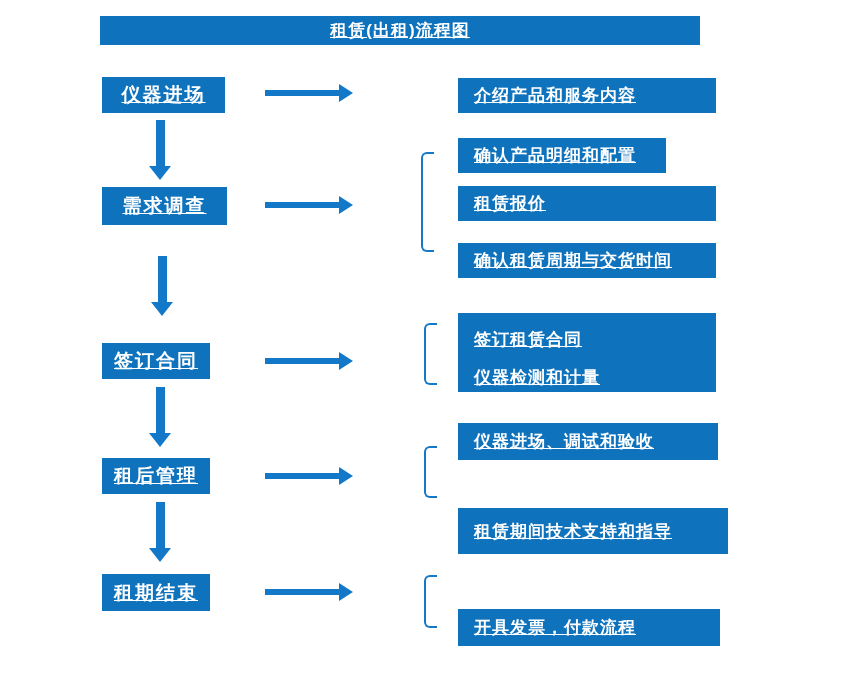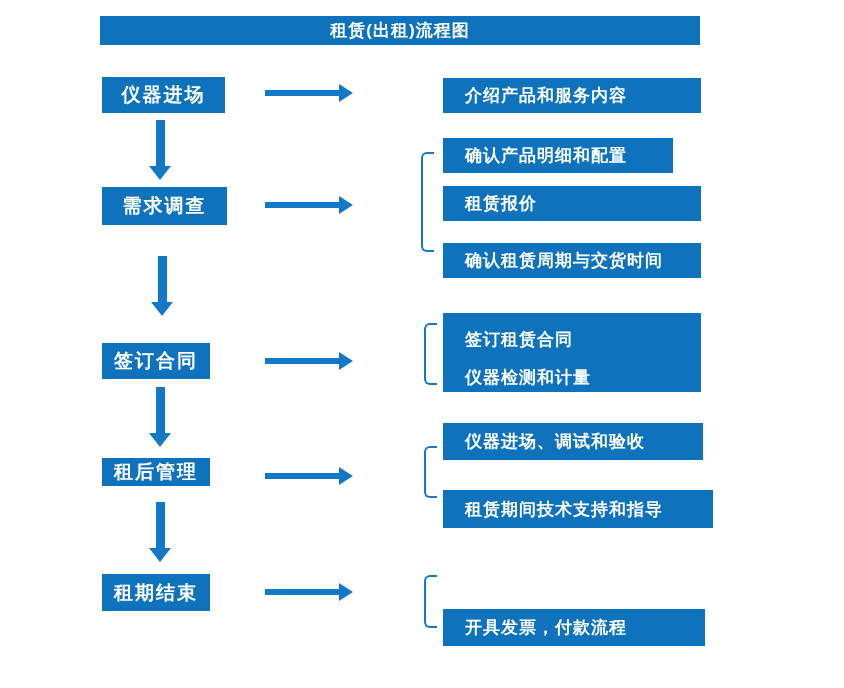--- a/index.html
+++ b/index.html
@@ -1,21 +1,21 @@
 <!DOCTYPE html>
 <html style="--blue: #0e72bc; --arrow: #1478c8; --bg: #ffffff; --txt: #ffffff;"><head>
 <meta charset="utf-8">
 <style>
   :root {
     --blue: #0e72bc;
     --arrow: #1478c8;
     --bg: #ffffff;
     --txt: #ffffff;
   }
-  * { margin: 0; padding: 0; box-sizing: border-box; }
+  * { margin: 0; padding: 0; box-sizing: border-box; text-decoration: underline; }
   html, body { background: var(--bg); }
   body { font-family: "Liberation Sans", sans-serif; }
 
   .canvas {
     position: relative;
     width: 844px;
     height: 688px;
     background: var(--bg);
     overflow: hidden;
   }
@@ -43,22 +43,23 @@
     align-items: center;
   }
   .step {
     justify-content: center;
     font-size: 19px;
     letter-spacing: 2px;
   }
   .detail {
     font-size: 17px;
     letter-spacing: 1px;
-    padding-left: 22px;
+    padding-left: 16px;
     justify-content: flex-start;
+    margin-left: 15px;
   }
 
   
   .arrow-right {
     position: absolute;
     height: 6px;
     background: var(--arrow);
   }
   .arrow-right::after {
     content: '';
@@ -103,46 +104,46 @@
 
 <div class="canvas">
 
   <div class="title-bar">
     <span>租赁(出租)流程图</span>
   </div>
 
   <div class="box step" style="left:102px;top:77px;width:123px;height:36px">仪器进场</div>
   <div class="box step" style="left:102px;top:343px;width:108px;height:36px">签订合同</div>
   <div class="box step" style="left:102px;top:187px;width:125px;height:38px">需求调查</div>
-  <div class="box step" style="left:102px;top:458px;width:108px;height:28px">租后管理</div>
+  <div class="box step" style="left:102px;top:458px;width:108px;height:36px">租后管理</div>
   <div class="box step" style="left:102px;top:574px;width:108px;height:37px">租期结束</div>
 
   <div class="arrow-down" style="left:156px;top:120px;height:46px"></div>
   <div class="arrow-down" style="left:158px;top:256px;height:46px"></div>
   <div class="arrow-down" style="left:156px;top:387px;height:46px"></div>
   <div class="arrow-down" style="left:156px;top:502px;height:46px"></div>
 
   <div class="arrow-right" style="left:265px;top:90px;width:74px"></div>
   <div class="arrow-right" style="left:265px;top:202px;width:74px"></div>
   <div class="arrow-right" style="left:265px;top:358px;width:74px"></div>
   <div class="arrow-right" style="left:265px;top:473px;width:74px"></div>
   <div class="arrow-right" style="left:265px;top:589px;width:74px"></div>
 
   <div class="bracket" style="left:421px;top:152px;height:100px"></div>
   <div class="bracket" style="left:424px;top:323px;height:62px"></div>
   <div class="bracket" style="left:424px;top:446px;height:52px"></div>
   <div class="bracket" style="left:424px;top:575px;height:53px"></div>
 
   <div class="box detail" style="left:443px;top:78px;width:258px;height:35px">介绍产品和服务内容</div>
 
-  <div class="box detail" style="left:443px;top:138px;width:230px;height:35px">确认产品明细和配置</div>
+  <div class="box detail" style="left:443px;top:138px;width:208px;height:35px">确认产品明细和配置</div>
   <div class="box detail" style="left:443px;top:186px;width:258px;height:35px">租赁报价</div>
   <div class="box detail" style="left:443px;top:243px;width:258px;height:35px">确认租赁周期与交货时间</div>
 
   <div class="box detail" style="left:443px;top:313px;width:258px;height:52px">签订租赁合同</div>
   <div class="box detail" style="left:443px;top:363px;width:258px;height:29px">仪器检测和计量</div>
 
   <div class="box detail" style="left:443px;top:423px;width:260px;height:37px">仪器进场、调试和验收</div>
-  <div class="box detail" style="left:443px;top:490px;width:270px;height:38px">租赁期间技术支持和指导</div>
+  <div class="box detail" style="left:443px;top:508px;width:270px;height:46px">租赁期间技术支持和指导</div>
 
   <div class="box detail" style="left:443px;top:609px;width:262px;height:37px">开具发票，付款流程</div>
 
 </div>
 
 </body></html>

